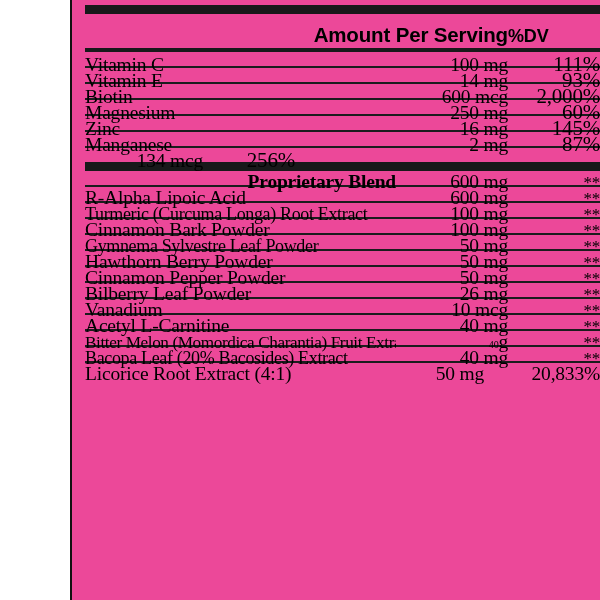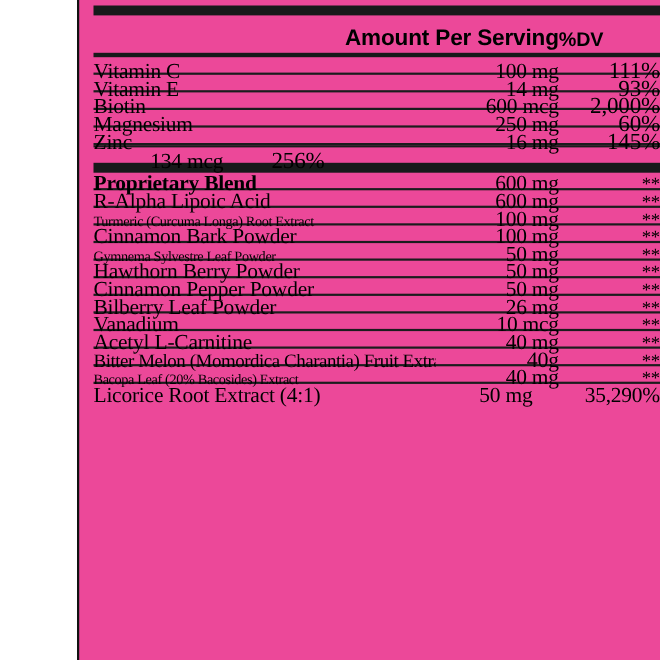--- a/index.html
+++ b/index.html
@@ -106,27 +106,27 @@
   }
 
   
   .sec-vits .amt { width: 118px; }
 
   
   .sec-blend .amt { width: 112px; padding-right: 24px; }
   .sec-blend .dv  { width: 68px; font-size: 17px; }
   .sec-blend .dv.pct { font-size: 19.5px; width: 92px; }
 
-  .blend-title { font-weight: 600; }
-
-  
-  .nm.shrink  { font-size: 13px; letter-spacing: -0.35px; }
+  .blend-title { font-weight: 600; text-align: right; }
+
+  
+  .nm.shrink  { font-size: 18px; letter-spacing: -0.35px; }
   .nm.shrink2 { font-size: 17.2px; letter-spacing: -0.4px; }
 
-  .amt .small-num { font-size: 20px; letter-spacing: -0.2px; }
+  .amt .small-num { font-size: 10px; letter-spacing: -0.2px; }
 </style>
 </head>
 <body>
 
 <div class="panel">
   <div class="inner">
 
     <div class="rule-thick top-bar"></div>
 
     <div class="hdr">
@@ -166,20 +166,25 @@
       </div>
       <div class="rule-thin"></div>
 
       <div class="row">
         <span class="nm">Zinc</span>
         <span class="amt">16 mg</span>
         <span class="dv">145%</span>
       </div>
       <div class="rule-thin"></div>
 
+      <div class="row">
+        <span class="nm">Manganese</span>
+        <span class="amt">2 mg</span>
+        <span class="dv">87%</span>
+      </div>
       <div class="rule-thin"></div>
 
       <div class="row">
         <span class="amt">134 mcg</span>
         <span class="dv">256%</span>
       </div>
     </div>
 
     <div class="rule-thick"></div>
 
@@ -265,18 +270,18 @@
       <div class="row">
         <span class="nm shrink">Bacopa Leaf (20% Bacosides) Extract</span>
         <span class="amt">40 mg</span>
         <span class="dv">**</span>
       </div>
       <div class="rule-thin"></div>
 
       <div class="row">
         <span class="nm">Licorice Root Extract (4:1)</span>
         <span class="amt">50 mg</span>
-        <span class="dv pct">35,290%</span>
+        <span class="dv pct">20,833%</span>
       </div>
 
     </div>
   </div>
 </div>
 
 </body></html>

